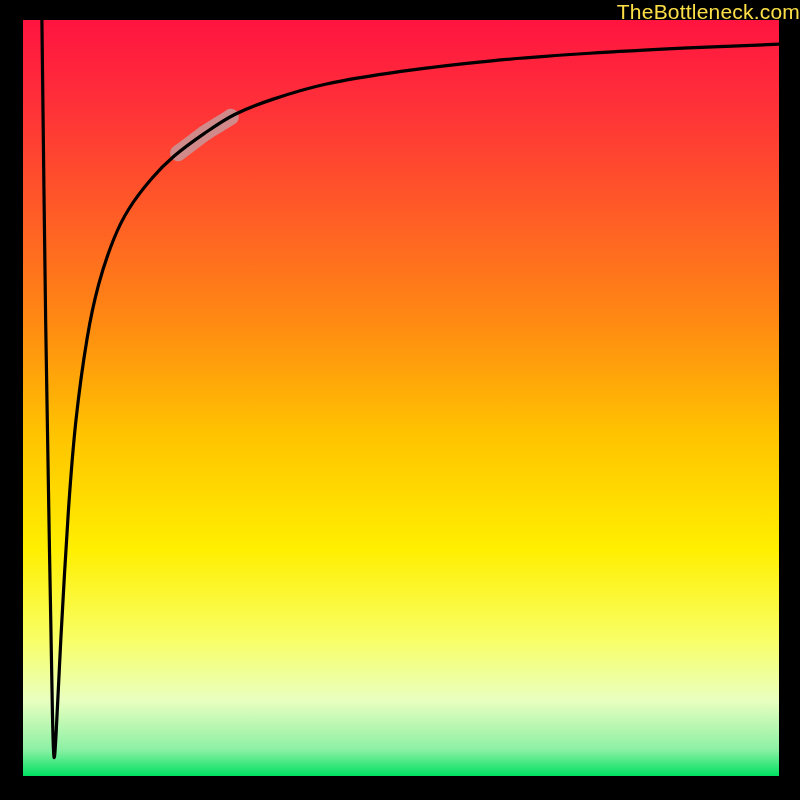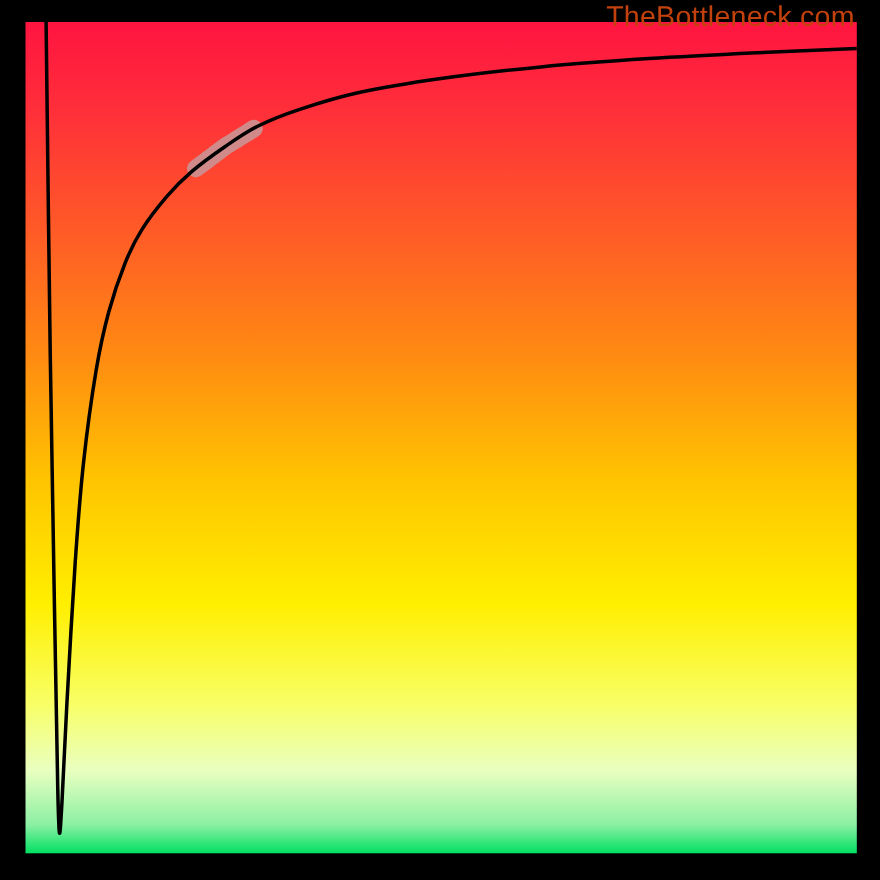--- a/index.html
+++ b/index.html
@@ -34,23 +34,23 @@
   .curve-svg {
     position: absolute;
     left: 0;
     top: 0;
     width: 100%;
     height: 100%;
   }
   .watermark {
     position: absolute;
     top: 0px;
-    right: 23px;
-    color: #c2410c;
-    font-size: 26px;
+    right: 0;
+    color: #fde047;
+    font-size: 21px;
     font-weight: 500;
     letter-spacing: 0.2px;
     user-select: none;
   }
 </style>
 </head>
 <body>
 
 <div class="stage">
 

